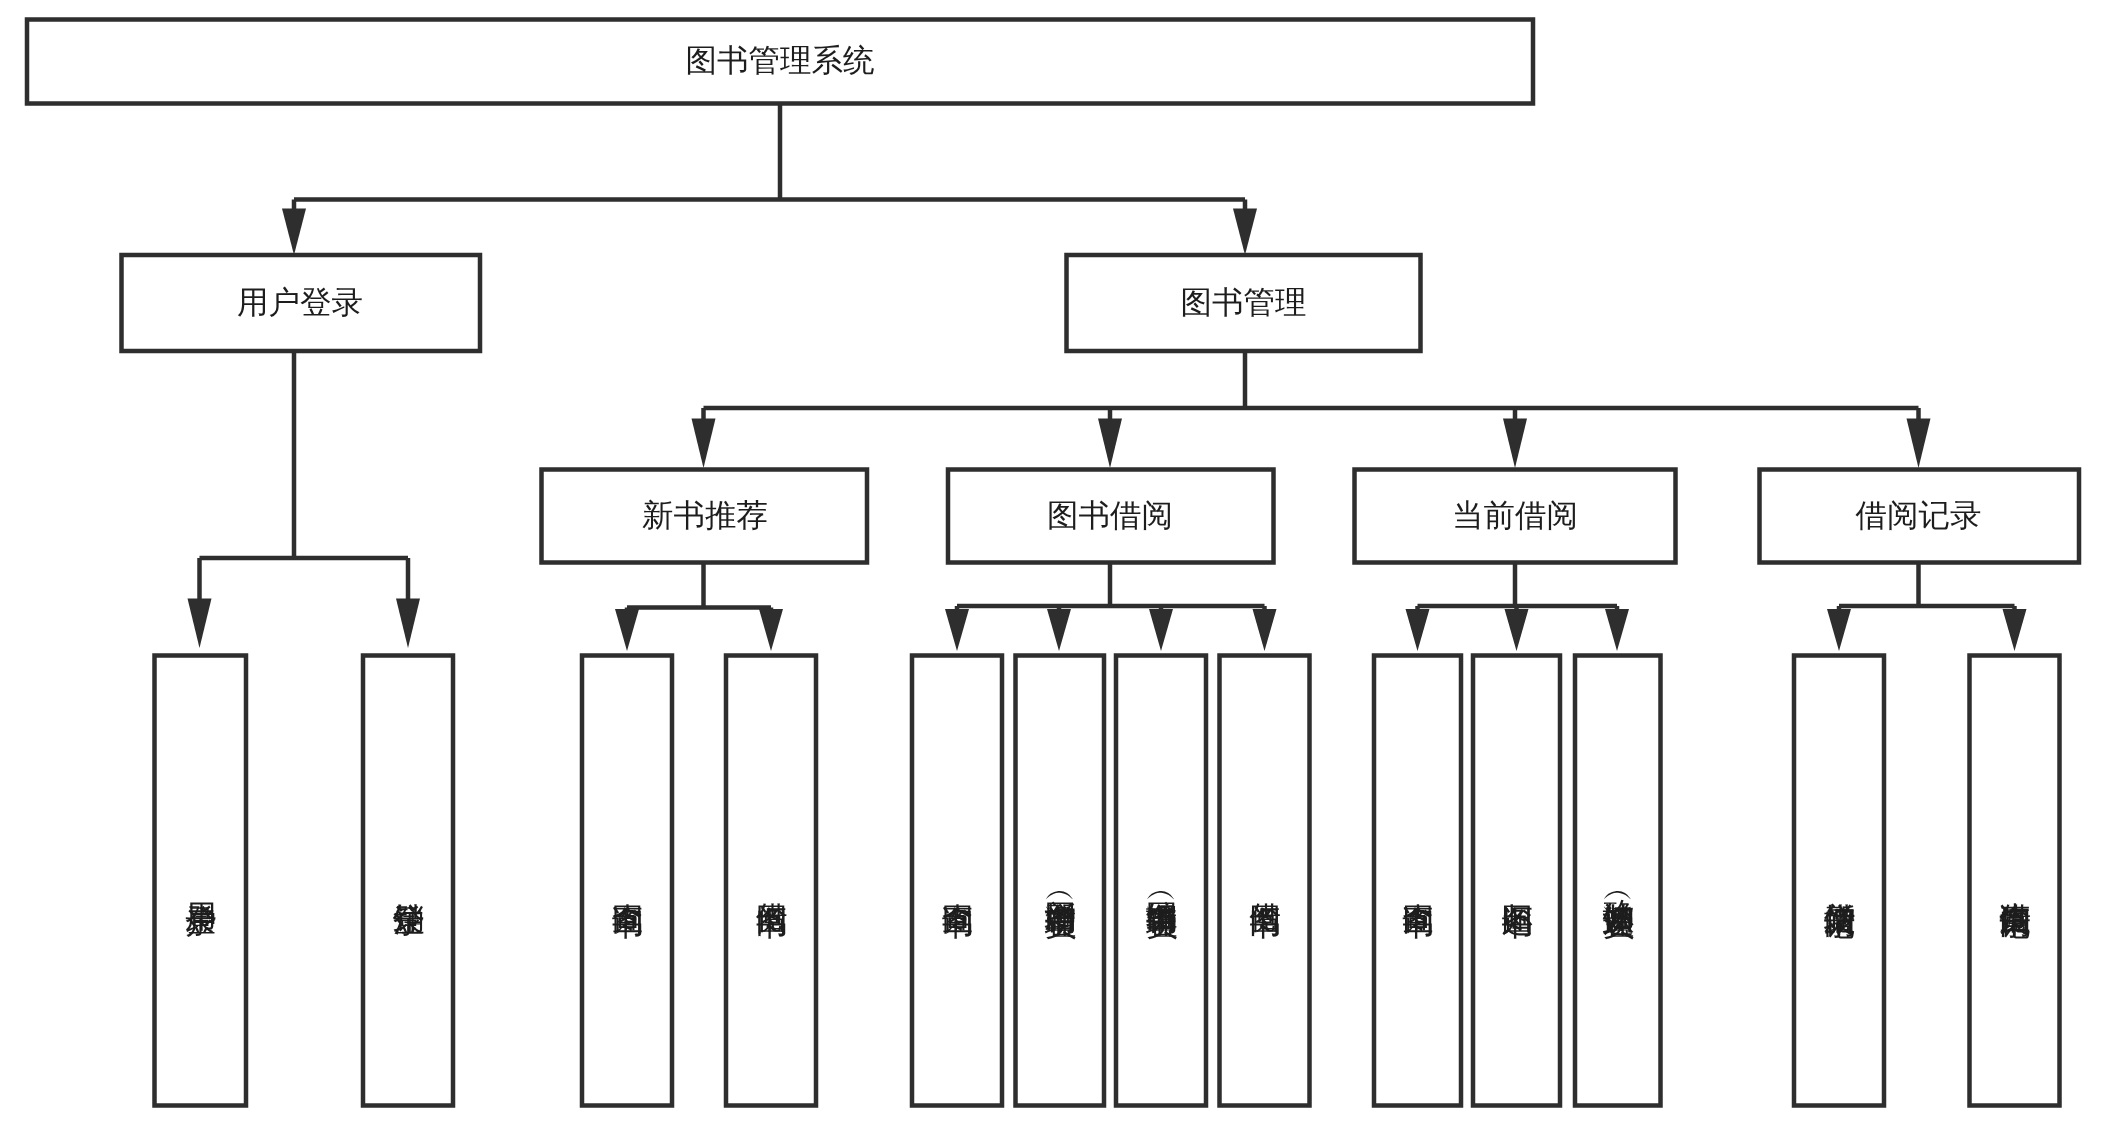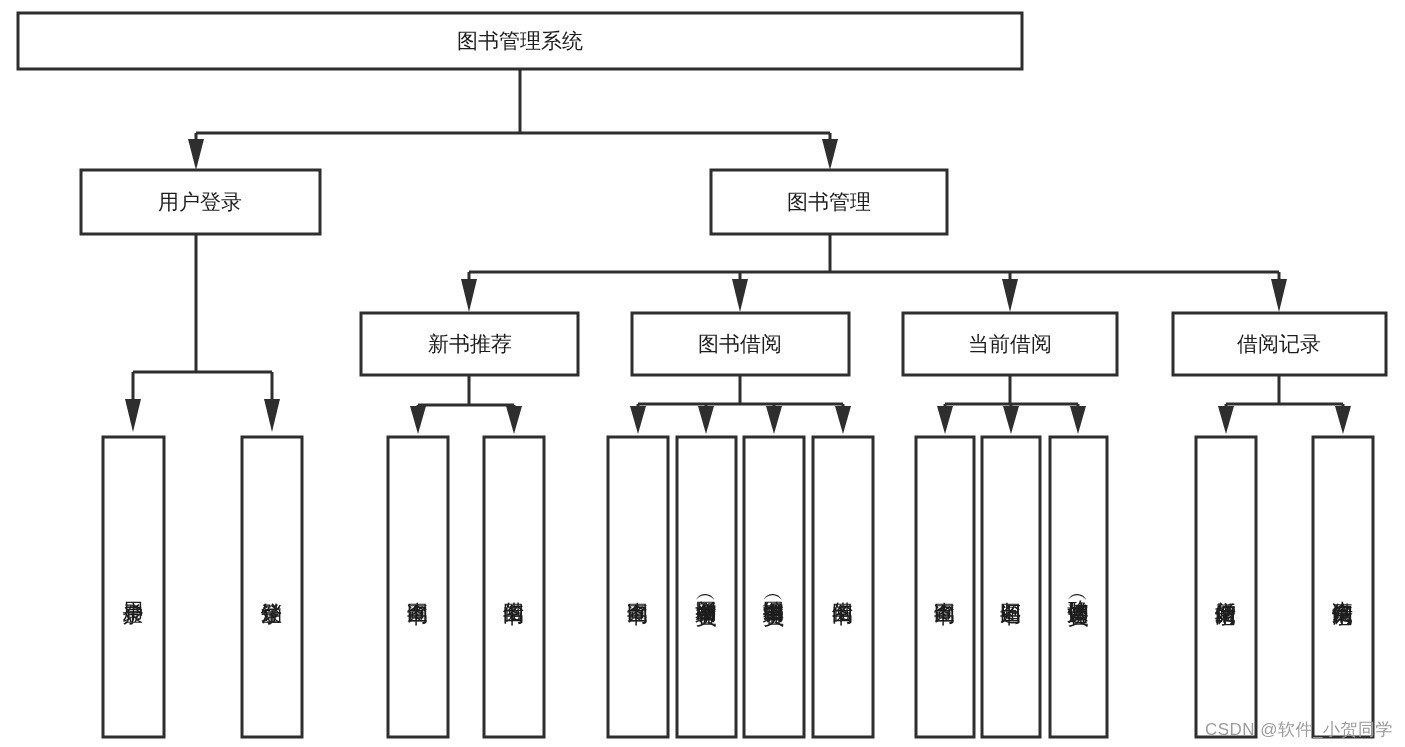--- a/index.html
+++ b/index.html
@@ -231,15 +231,14 @@
   <div class="node-label-v" style="left:744px; top:437px; width:60px; height:300px;">编辑图书（管理员）</div>
   <div class="node-label-v" style="left:813px; top:437px; width:60px; height:300px;">借阅图书</div>
 
   <div class="node-label-v" style="left:916px; top:437px; width:58px; height:300px;">查询图书</div>
   <div class="node-label-v" style="left:982px; top:437px; width:58px; height:300px;">归还图书</div>
   <div class="node-label-v" style="left:1050px; top:437px; width:57px; height:300px;">确认归还（管理员）</div>
 
   <div class="node-label-v" style="left:1196px; top:437px; width:60px; height:300px;">新增借阅记录</div>
   <div class="node-label-v" style="left:1313px; top:437px; width:60px; height:300px;">查询借阅记录</div>
 
-  <div id="watermark">CSDN @软件_小贺同学</div>
 
 </div>
 
 </body></html>

